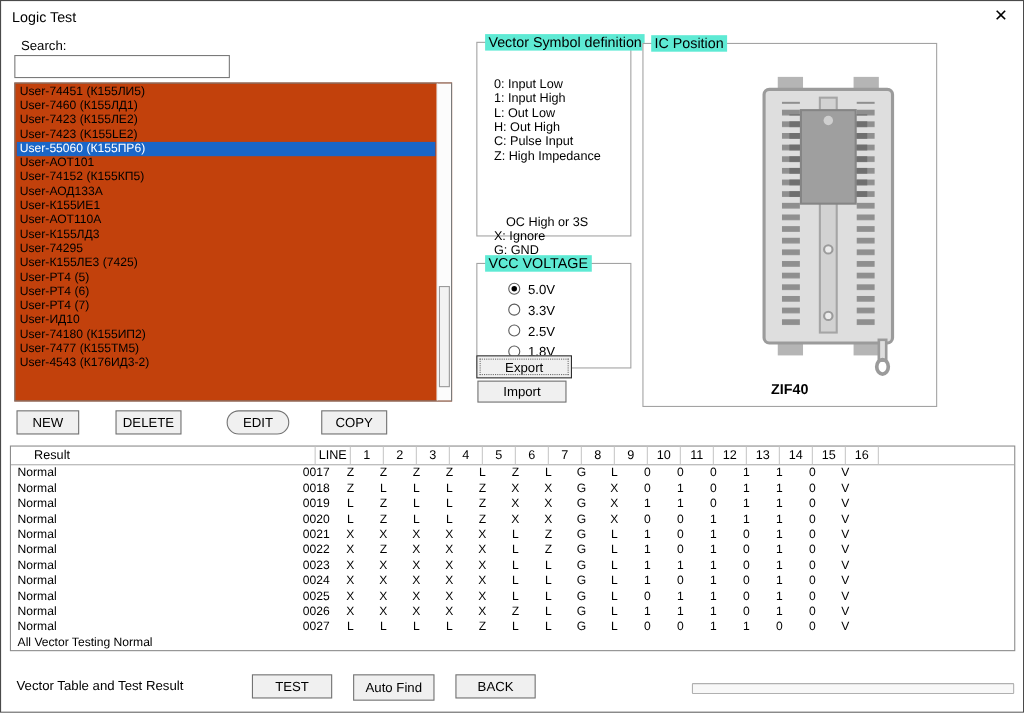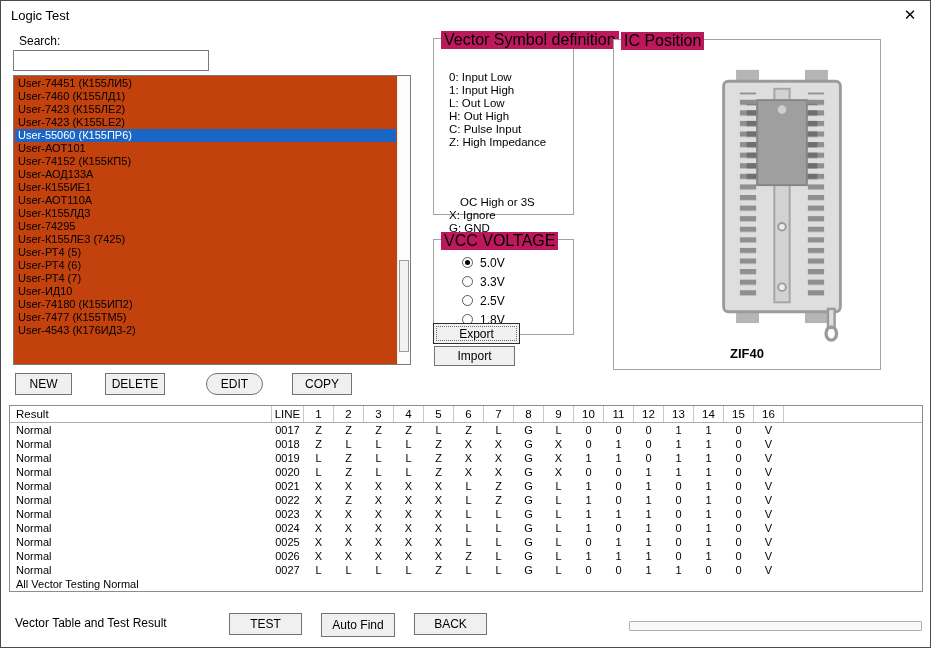--- a/index.html
+++ b/index.html
@@ -41,49 +41,49 @@
   .btn {
     position: absolute; background: #f0f0f0; border: 1px solid #737373;
     font-family: inherit; font-size: 12px; color: #000; padding: 0; text-align: center;
   }
   .btn-new    { left: 14px;  top: 372px; width: 57px; height: 22px; }
   .btn-delete { left: 104px; top: 372px; width: 60px; height: 22px; }
   .btn-edit   { left: 205px; top: 372px; width: 57px; height: 22px; border-radius: 11px; }
   .btn-copy   { left: 291px; top: 372px; width: 60px; height: 22px; }
 
   .group { position: absolute; border: 1px solid #a3a3a3; background: #fff; }
-  .group-title { position: absolute; top: -8px; left: 7px; background: #be185d; padding: 0 3px; font-size: 16px; white-space: nowrap; }
+  .group-title { position: absolute; top: -8px; left: 7px; background: #5eead4; padding: 0 3px; font-size: 13px; white-space: nowrap; }
   .group-symbols { left: 432px; top: 37px; width: 141px; height: 177px; }
   .sym-lines { position: absolute; left: 15px; top: 32px; font-size: 11.5px; line-height: 13px; }
   .sym-line.indent { padding-left: 11px; margin-top: 47px; }
 
   .group-vcc { left: 432px; top: 222px; width: 141px; height: 96px; margin-top: 16px; }
   .vcc-options { position: absolute; left: 28px; top: 13px; }
   .radio-row { display: flex; align-items: center; height: 19px; }
   .radio { width: 11px; height: 11px; border: 1px solid #5a5a5a; border-radius: 50%; margin-right: 7px; position: relative; background: #fff; flex: 0 0 auto; }
   .radio.on::after { content: ""; position: absolute; left: 2px; top: 2px; width: 5px; height: 5px; border-radius: 50%; background: #000; }
   .radio-label { font-size: 12px; }
 
   .btn-export {
     left: 432px; top: 322px; width: 87px; height: 21px;
     border: 1px solid #2e2e2e; outline: 1px dotted #6e6e6e; outline-offset: -4px;
   }
   .btn-import { left: 433px; top: 345px; width: 81px; height: 20px; }
 
-  .group-ic { left: 612px; top: 38px; width: 268px; height: 331px; }
+  .group-ic { left: 583px; top: 38px; width: 268px; height: 331px; }
   .zif { position: absolute; left: 101px; top: 28px; }
   .zif-label { position: absolute; left: 0; right: 0; top: 306px; text-align: center; font-weight: bold; font-size: 13px; }
 
   .result-table {
     position: absolute; left: 8px; top: 404px; width: 914px; height: 187px;
     border: 1px solid #8c8c8c; background: #fff; font-size: 11px;
   }
   .thead { display: flex; height: 17px; border-bottom: 1px solid #aeaeae; }
   .th { display: flex; align-items: center; justify-content: center; border-right: 1px solid #c9c9c9; font-size: 11.5px; }
-  .th.c-result { justify-content: flex-start; padding-left: 6px; }
+  .th.c-result { justify-content: flex-start; padding-left: 6px; margin-left: 15px; }
   .c-result { width: 262px; }
   .c-line { width: 32px; }
   .c-pin { width: 30px; }
   .c-fill { flex: 1; border-right: none !important; }
   .trow { display: flex; height: 14px; line-height: 14px; }
   .td { text-align: center; border-right: 1px solid transparent; overflow: hidden; }
   .td.c-result { text-align: left; padding-left: 6px; }
   .tfoot { height: 14px; line-height: 14px; }
   .tfoot .footer-text { display: block; padding-left: 6px; }
 

